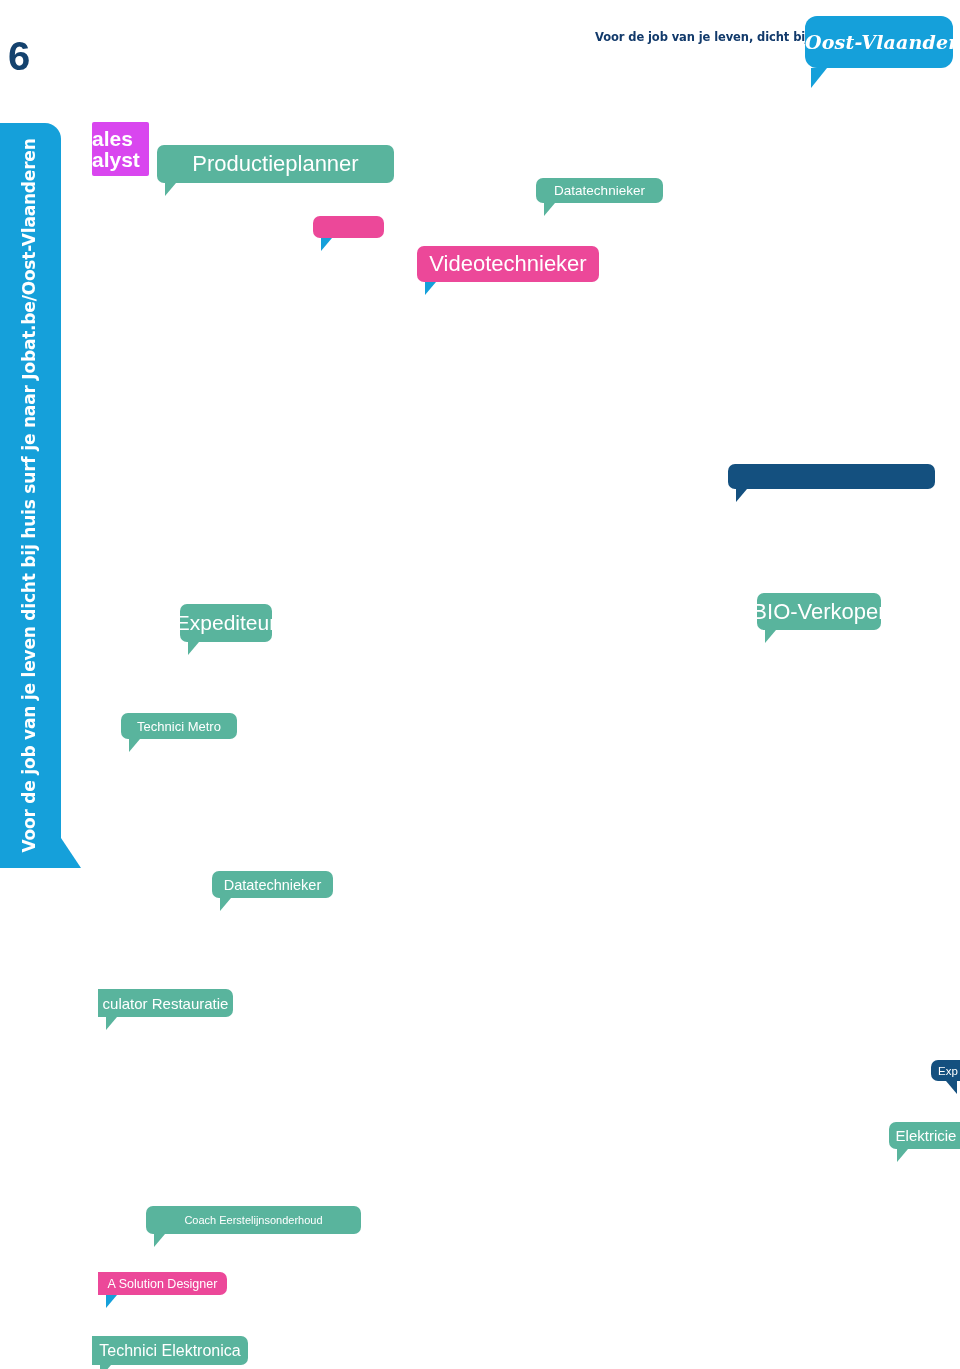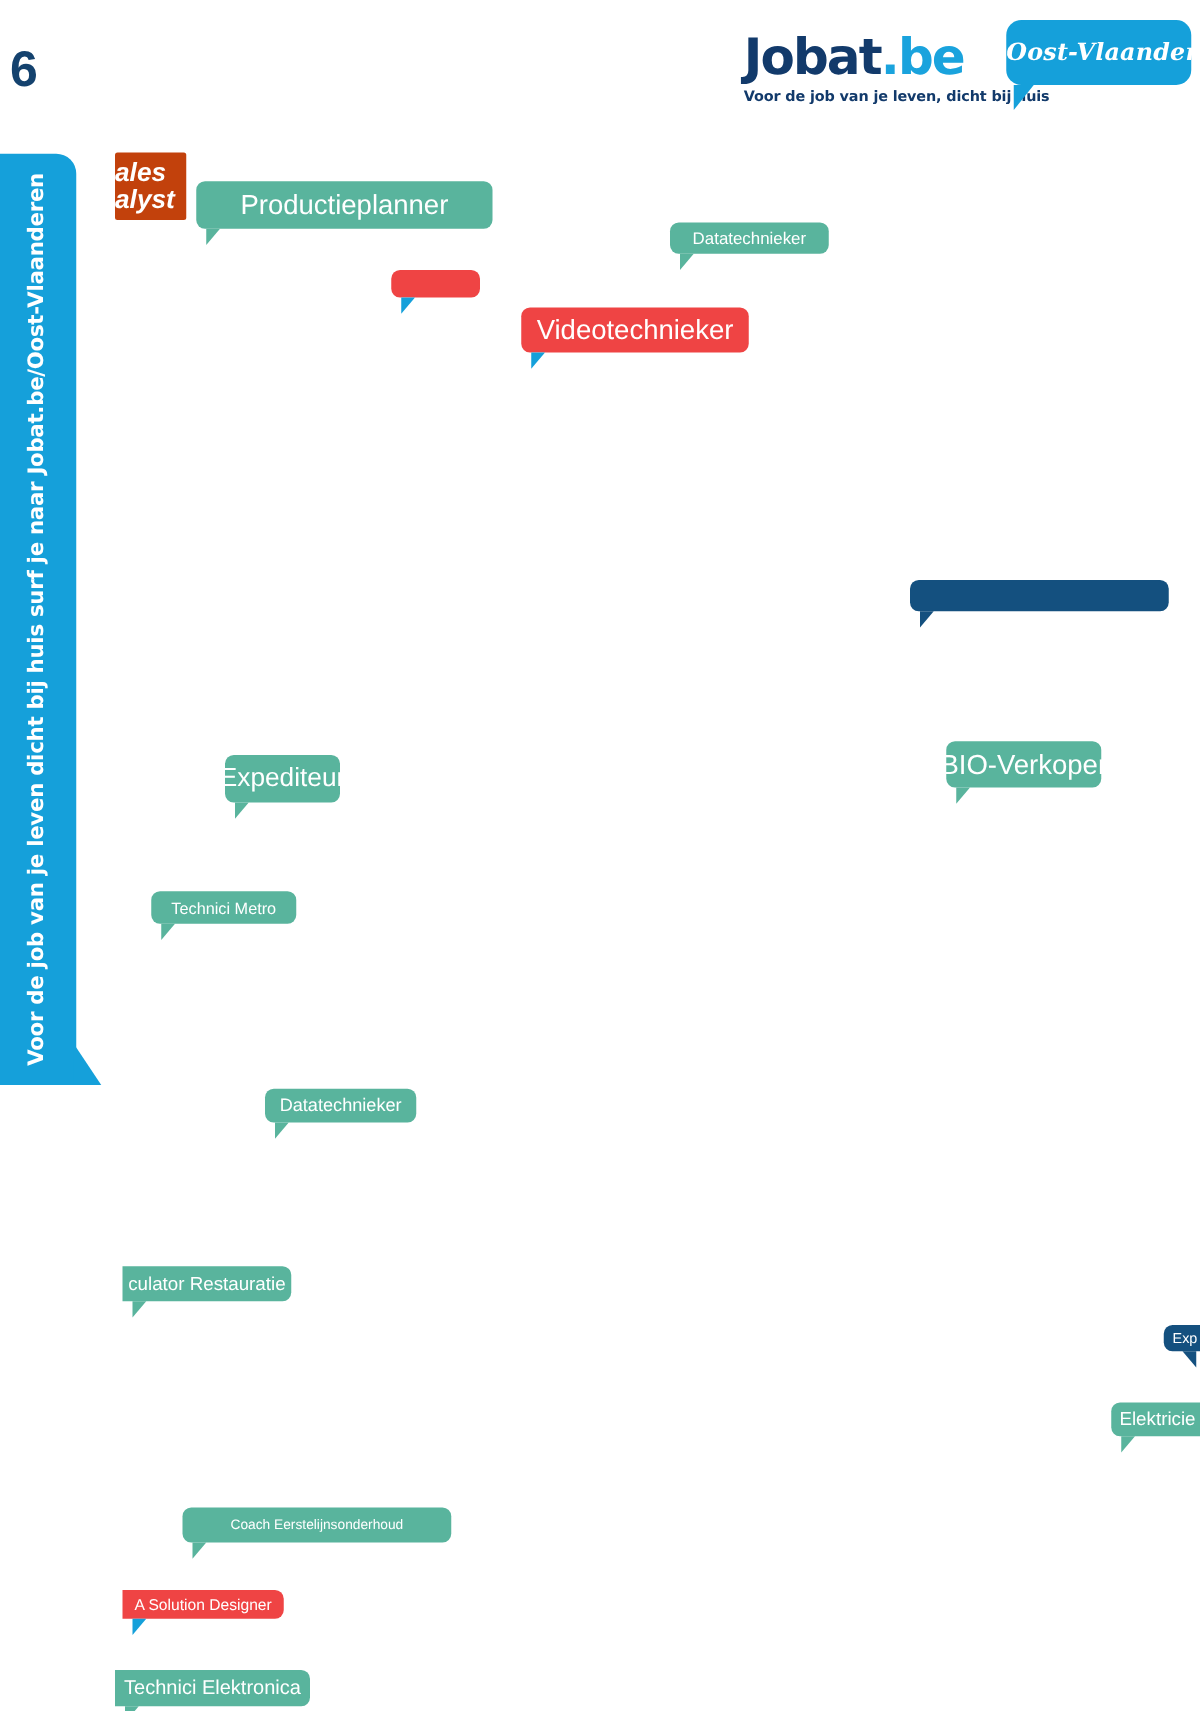--- a/index.html
+++ b/index.html
@@ -169,37 +169,36 @@
     border-top: 13px solid currentColor;
   }
   .bubble.tail-right::after {
     left: auto;
     right: 8px;
     border-right: 0;
     border-left: 11px solid transparent;
   }
 
   .bubble.teal   { background: #59b49d; color: #59b49d; }
-  .bubble.blue   { background: #ef4444; color: #15a0da; }
+  .bubble.blue   { background: #ec4899; color: #15a0da; }
   .bubble.navy   { background: #14507f; color: #14507f; }
   .bubble .btext { color: #ffffff; }
 
   
   .boxlabel {
     position: absolute;
     box-sizing: border-box;
-    background: #c2410c;
+    background: #d946ef;
     color: #14507f;
     border-radius: 2px;
     font-family: "Liberation Sans", sans-serif;
     font-weight: bold;
     display: flex;
     align-items: center;
     overflow: hidden;
-    font-style: italic;
   }
   .boxlabel .btext { color: #ffffff; line-height: 1.02; }
   .boxlabel::after {
     content: "";
     position: absolute;
     right: 4px;
     top: 100%;
     width: 0; height: 0;
     border-left: 10px solid transparent;
     border-top: 13px solid currentColor;
@@ -207,21 +206,20 @@
 </style>
 </head>
 <body>
 
 <div id="page">
 
   <div class="page-number">6</div>
 
   <div class="masthead">
     <div class="logo-wrap">
-      <div class="logo-word"><span>Jobat</span><span class="dotbe">.be</span></div>
       <div class="logo-tagline">Voor de job van je leven, dicht bij huis</div>
     </div>
     <div class="region-badge">
       <span class="label">Oost-Vlaanderen</span>
     </div>
   </div>
 
   <div class="ribbon">
     <div class="ribbon-text">Voor de job van je leven dicht bij huis surf je naar Jobat.be/Oost-Vlaanderen</div>
     <div class="ribbon-tail"></div>
@@ -260,21 +258,21 @@
   </div>
 
   <div class="bubble teal" style="left:121px; top:713px; width:116px; height:26px; font-size:13px;">
     <span class="btext">Technici Metro</span>
   </div>
 
   <div class="bubble teal" style="left:212px; top:871px; width:121px; height:27px; font-size:14.5px;">
     <span class="btext">Datatechnieker</span>
   </div>
 
-  <div class="bubble teal" style="left:98px; top:989px; width:135px; height:28px; font-size:15px; border-top-left-radius:0; border-bottom-left-radius:0;margin-top:24px;">
+  <div class="bubble teal" style="left:98px; top:989px; width:135px; height:28px; font-size:15px; border-top-left-radius:0; border-bottom-left-radius:0;">
     <span class="btext">culator Restauratie</span>
   </div>
 
   <div class="bubble navy tail-right" style="left:931px; top:1060px; width:34px; height:21px; font-size:11.5px; border-top-right-radius:0; border-bottom-right-radius:0;">
     <span class="btext">Exp</span>
   </div>
 
 
   <div class="bubble teal" style="left:889px; top:1122px; width:74px; height:27px; font-size:15px; border-top-right-radius:0; border-bottom-right-radius:0;">
     <span class="btext">Elektricie</span>

